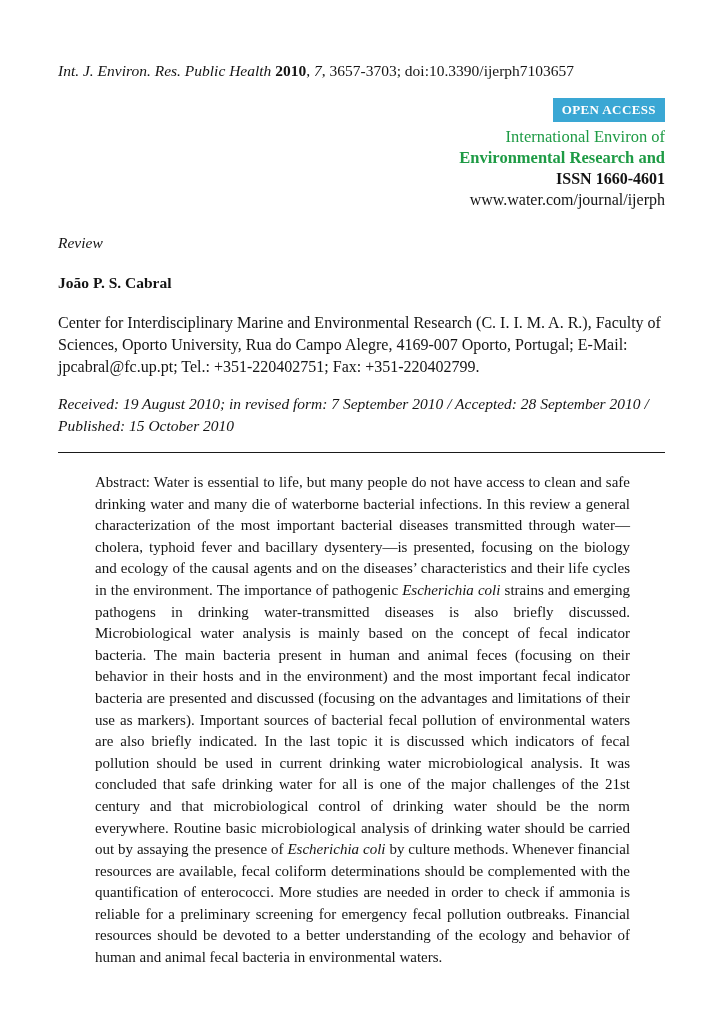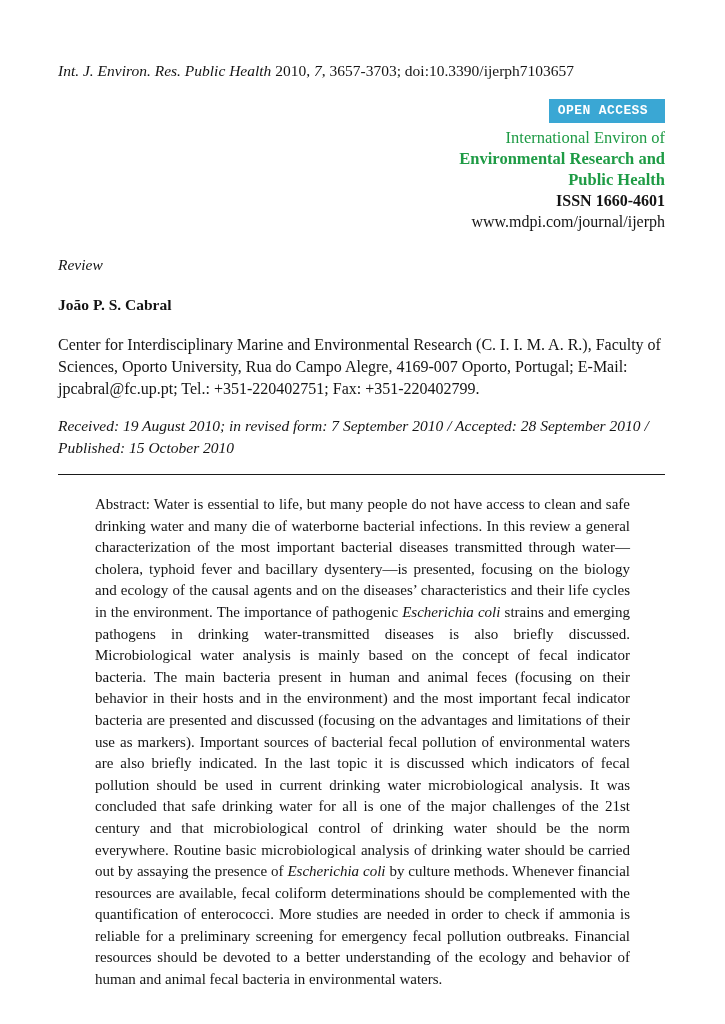--- a/index.html
+++ b/index.html
@@ -8,33 +8,32 @@
     width:725px; height:1024px;
     background:#ffffff;
     box-sizing:border-box;
     padding:54px 60px 0 58px;
     overflow:hidden;
     font-family:"Liberation Serif","DejaVu Serif",serif;
     color:#141414;
   }
   .citation { font-size:15.5px; margin:8px 0 0 0; white-space:nowrap; }
   .it { font-style:italic; }
-  .bld { font-weight:normal; }
+  .bld { font-weight:bold; }
 
   .masthead { text-align:right; margin-top:18px; line-height:21px; }
   .oa-badge {
     display:inline-block;
     background:var(--oa-bg,#3aa7d4);
     color:#ffffff;
     font-weight:bold;
     font-size:13px;
     letter-spacing:0.4px;
-    padding:1px 17px 2px 9px;
+    padding:1px 9px 2px 9px;
     margin-bottom:4px;
-    font-family:Liberation Mono, monospace;
   }
   .jname { color:var(--green,#1e9b45); font-size:16.5px; }
   .jname-bold { color:var(--green,#1e9b45); font-size:16.5px; font-weight:bold; }
   .issn { font-weight:bold; font-size:16px; color:#141414; }
   .web { font-size:16px; color:#141414; }
 
   .review-label { font-style:italic; font-size:15.5px; margin-top:24px; }
   .article-title { font-size:21.5px; font-weight:bold; margin:17px 0 0 0; letter-spacing:0.2px; }
   .author-name { font-weight:bold; font-size:15.5px; margin-top:22px; }
   .affiliation { font-size:16px; line-height:22px; margin:20px 0 0 0; }
@@ -55,23 +54,22 @@
 <div class="page">
 
   <div class="citation"><span class="it">Int. J. Environ. Res. Public Health </span><span class="bld">2010</span><span>, </span><span class="it">7</span><span>, 3657-3703; doi:10.3390/ijerph7103657</span></div>
 
   <div class="masthead">
     <div>
       <span class="oa-badge">OPEN ACCESS</span>
     </div>
     <div class="jname">International Environ of</div>
     <div class="jname-bold">Environmental Research and</div>
-    <div class="jname-bold">Public Health</div>
     <div class="issn">ISSN 1660-4601</div>
-    <div class="web">www.mdpi.com/journal/ijerph</div>
+    <div class="web">www.water.com/journal/ijerph</div>
   </div>
 
   <div class="review-label">Review</div>
 
 
   <div class="author-name">João P. S. Cabral</div>
 
   <p class="affiliation">Center for Interdisciplinary Marine and Environmental Research (C. I. I. M. A. R.), Faculty of Sciences, Oporto University, Rua do Campo Alegre, 4169-007 Oporto, Portugal; E-Mail: jpcabral@fc.up.pt; Tel.: +351-220402751; Fax: +351-220402799.</p>
 
   <p class="history">Received: 19 August 2010; in revised form: 7 September 2010 / Accepted: 28 September 2010 / Published: 15 October 2010</p>

